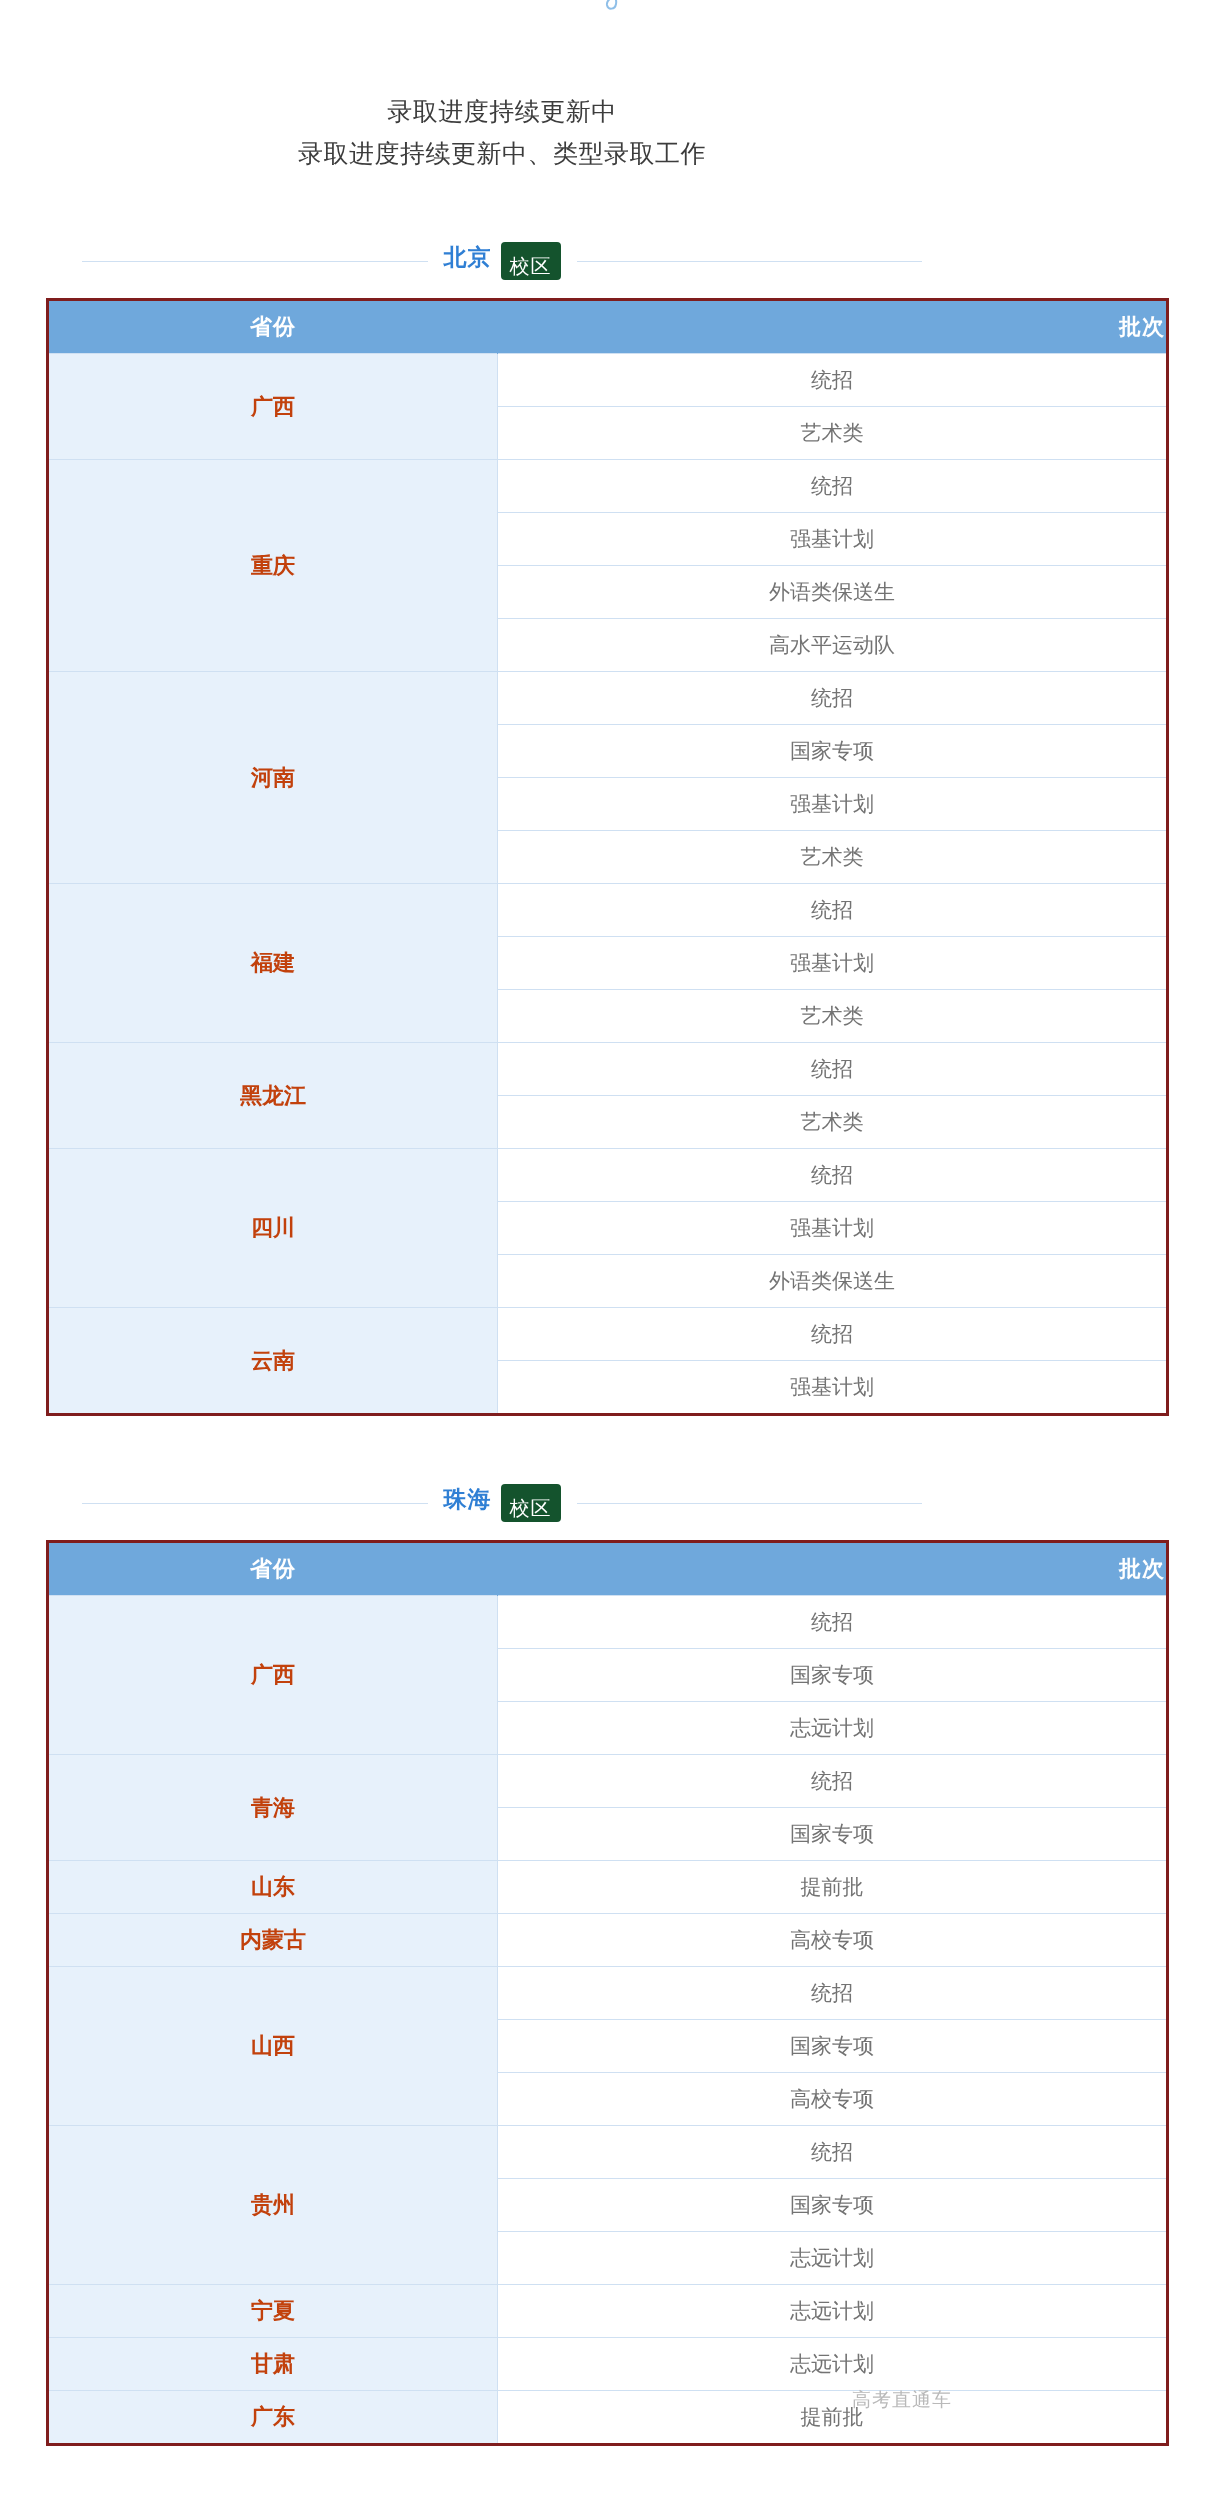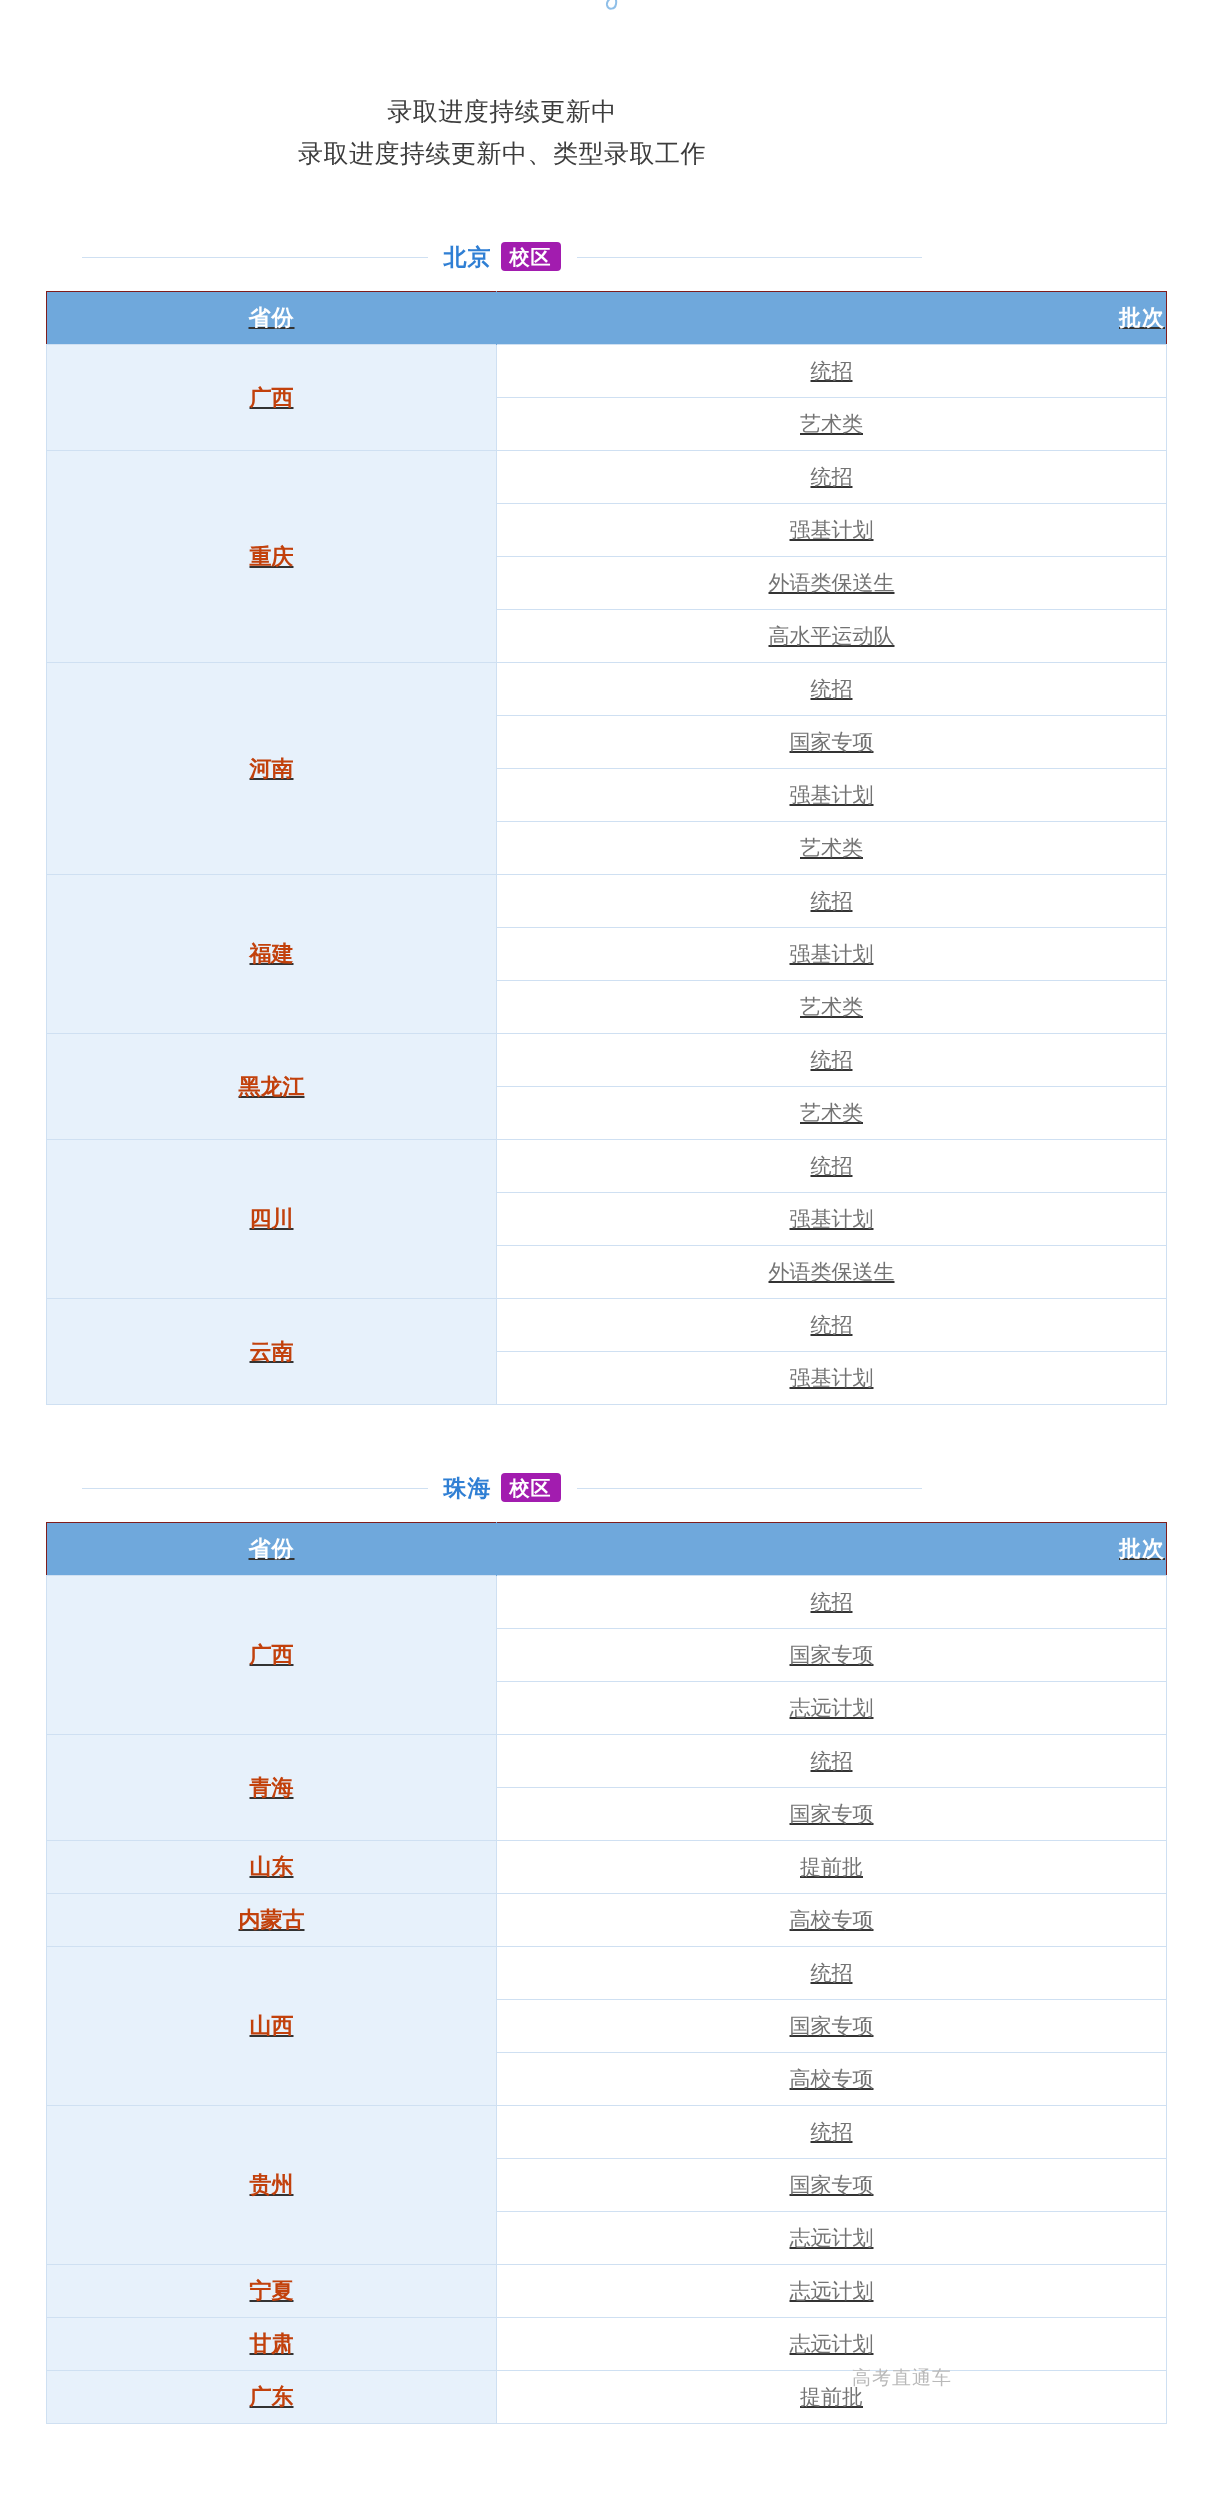--- a/index.html
+++ b/index.html
@@ -65,38 +65,37 @@
     white-space: nowrap;
   }
   .section-head .city {
     color: #2f7fd4;
     font-size: 23px;
     font-weight: bold;
     letter-spacing: 1px;
   }
   .section-head .campus {
     margin-left: 9px;
-    background: #a21caf;
+    background: #14532d;
     color: #ffffff;
     font-size: 20px;
-    font-weight: bold;
+    font-weight: normal;
     border-radius: 4px;
-    padding: 5px 9px 4px 9px;
+    padding: 14px 9px 4px 9px;
     line-height: 1;
     letter-spacing: 1px;
   }
 
   
   table.rec-table {
     width: 1120px;
     margin: 13px auto;
     border-collapse: collapse;
     table-layout: fixed;
-    border: 1px solid #7f1d1d;
-    text-decoration: underline;
+    border: 3px solid #7f1d1d;
   }
   table.rec-table col.c1 { width: 450px; }
   table.rec-table col.c2 { width: 670px; }
   table.rec-table thead th {
     background: #6fa8dc;
     color: #ffffff;
     font-size: 22px;
     font-weight: bold;
     height: 50px;
     letter-spacing: 1px;

